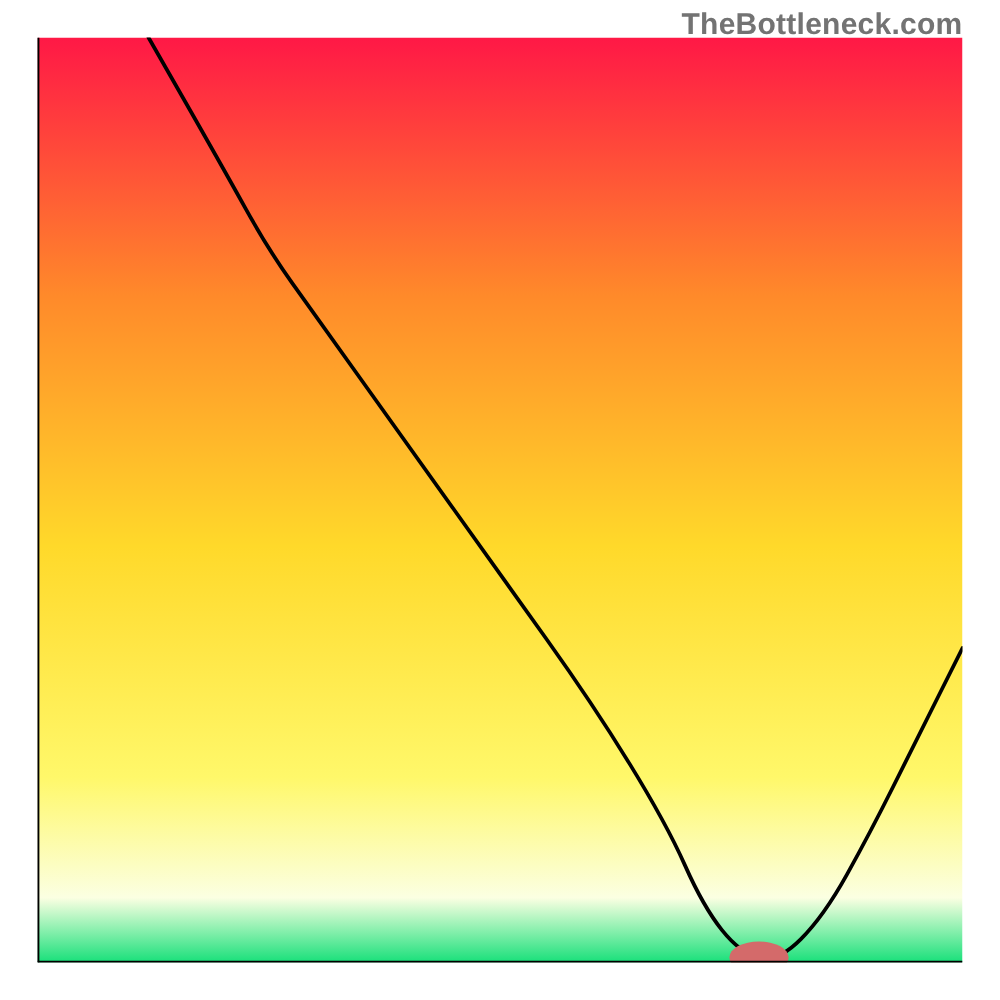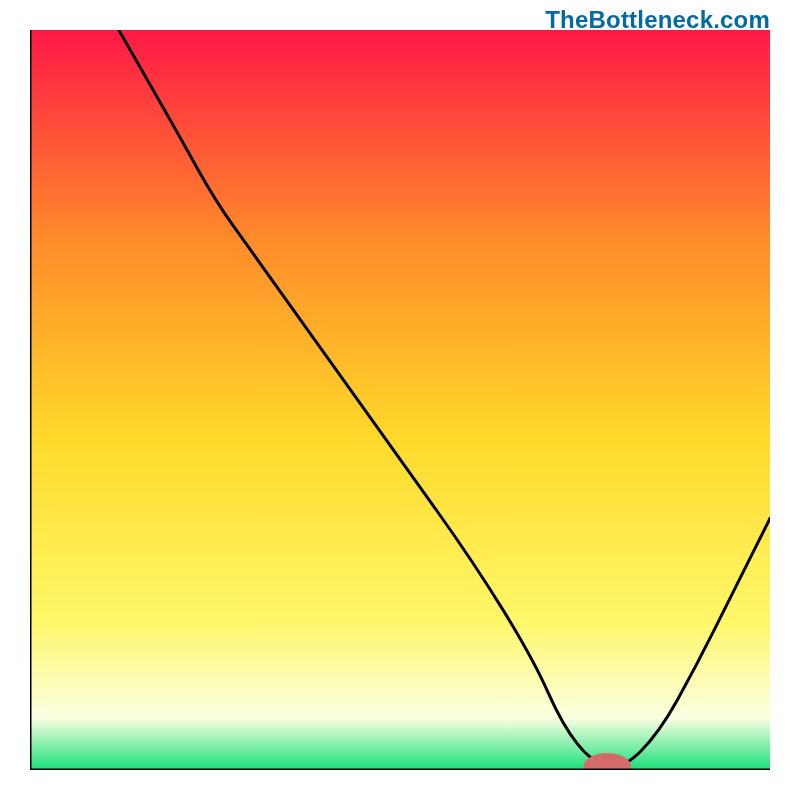--- a/index.html
+++ b/index.html
@@ -22,21 +22,21 @@
     top: 30px;
     width: 740px;
     height: 740px;
   }
   .attribution {
     position: absolute;
     top: 6px;
     right: 30px;
     font-size: 24px;
     font-weight: 600;
-    color: #0369a1;
+    color: #737373;
     letter-spacing: 0.2px;
   }
   svg {
     display: block;
   }
 </style>
 </head>
 <body>
 
 <div class="stage">

